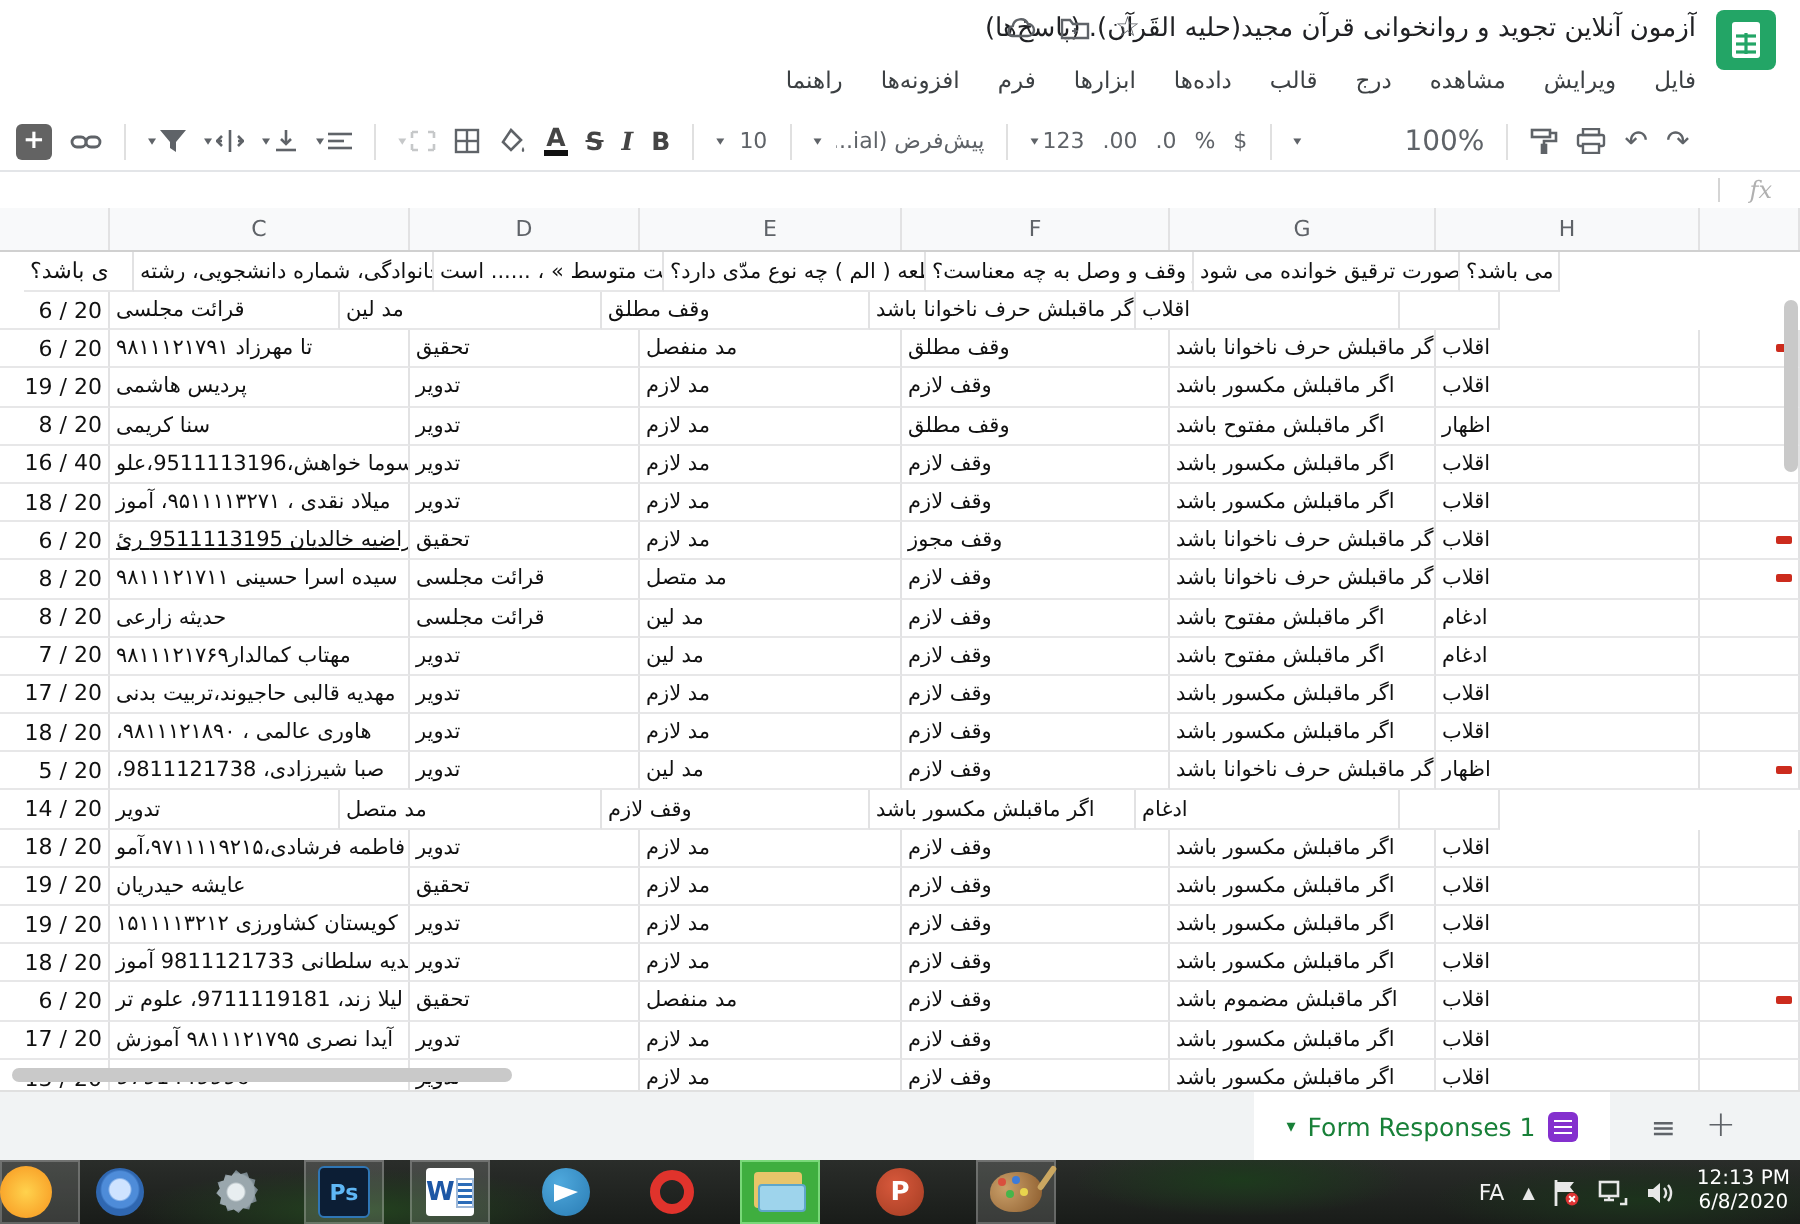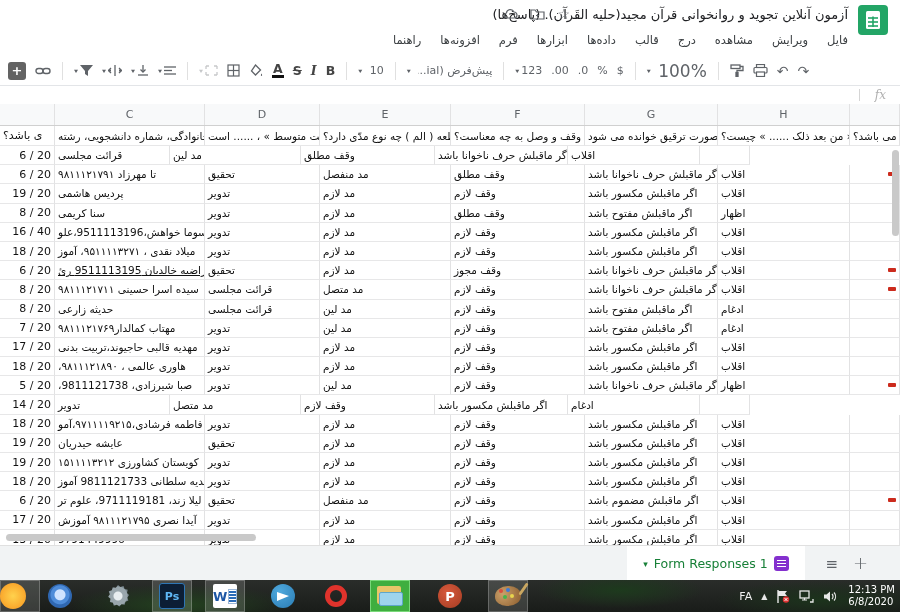--- a/index.html
+++ b/index.html
@@ -25,21 +25,21 @@
   .tb{display:flex;align-items:center;gap:2px;color:#5f6368;}
   .tb svg{display:block}
   .caret{font-size:8px;color:#5f6368;transform:scale(1,.8);}
   .tdiv{width:1px;height:18px;background:#e0e0e0;margin:0 2px;}
   .disabled{opacity:.35;}
   #plusbox{width:18px;height:18px;background:#636363;border-radius:3px;color:#fff;
     display:flex;align-items:center;justify-content:center;font-size:13px;font-weight:bold;}
   .txtbtn{font-size:12.5px;color:#444;font-weight:bold;}
   #textcolor{border-bottom:3px solid #111;line-height:12px;padding:0 1px;}
   #fontname{direction:rtl;font-size:11px;max-width:74px;white-space:nowrap;overflow:hidden;}
-  #zoomsel{font-size:17px;}
+  #zoomsel{font-size:14px;margin-left:44px;}
 
   
   #fxbar{top:86px;height:18px;background:#fff;border-bottom:1px solid #dededf;}
   #fx{position:absolute;right:14px;top:2px;font-family:"DejaVu Serif","Liberation Serif",serif;
       font-style:italic;font-size:12px;color:#b0b0b0;}
   #fxdiv{position:absolute;right:40px;top:3px;width:1px;height:12px;background:#d5d5d5;}
 
   
   #grid{top:104px;height:441px;background:#fff;overflow:hidden;}
   .gridrow{display:flex;direction:ltr;}
@@ -102,21 +102,21 @@
   #icon-psiphon{width:24px;height:24px;background:radial-gradient(circle at 40% 35%,#d8593c,#a33c22);
      color:#fff;font-weight:bold;font-size:13px;display:flex;align-items:center;justify-content:center;}
   #icon-paint{width:26px;height:20px;background:radial-gradient(circle at 30% 40%,#caa06a,#8a5a2b);border-radius:50% 45% 50% 45%;position:relative;}
   #icon-paint:before{content:"";position:absolute;left:4px;top:3px;width:4px;height:4px;border-radius:50%;background:#d94f3d;
      box-shadow:7px -1px 0 #3d7bd9,4px 6px 0 #46b54a,11px 5px 0 #e8d44d;}
   #icon-paint:after{content:"";position:absolute;right:-4px;top:-4px;width:3px;height:14px;background:#caa761;transform:rotate(35deg);border-radius:2px;}
   #tray{margin-left:auto;display:flex;align-items:center;gap:9px;padding-right:5px;color:#fff;}
   #lang{font-size:11px;color:#f0f0f0;}
   #tray-caret{font-size:8px;color:#e8e8e8;}
   .trayicon{display:block}
-  #clock{font-size:10px;color:#fff;text-align:left;line-height:1.25;padding-left:2px;}
+  #clock{font-size:10px;color:#fff;text-align:center;line-height:1.25;padding-left:2px;}
 </style>
 </head>
 <body>
 
 <div class="band" id="titlebar">
   <div id="sheets-logo">
     <svg width="18" height="20" viewBox="0 0 18 20">
         <rect x="2" y="1" width="14" height="18" rx="1.5" fill="#fff"></rect>
         <g stroke="#23a566" stroke-width="1.6">
           <line x1="4" y1="8" x2="14" y2="8"></line>
@@ -262,27 +262,26 @@
       <div class="cell " style="width: 150px; flex: 0 0 150px;">C</div>
       <div class="cell " style="width: 115px; flex: 0 0 115px;">D</div>
       <div class="cell " style="width: 131px; flex: 0 0 131px;">E</div>
       <div class="cell " style="width: 134px; flex: 0 0 134px;">F</div>
       <div class="cell " style="width: 133px; flex: 0 0 133px;">G</div>
       <div class="cell " style="width: 132px; flex: 0 0 132px;">H</div>
       <div class="cell " style="width: 50px; flex: 0 0 50px;"></div>
     </div>
   <div id="rowsbox">
       <div class="gridrow headrow">
-        <div class="cell score leftclip" style="width: 55px; flex: 0 0 55px;">ی باشد؟</div>
+        <div class="cell score leftclip" style="width: 55px; flex: 0 0 55px; margin-left: 12px;">ی باشد؟</div>
         <div class="cell " style="width: 150px; flex: 0 0 150px;">خانوادگی، شماره دانشجویی، رشته</div>
         <div class="cell " style="width: 115px; flex: 0 0 115px;">باسرعت متوسط » ، ...... است</div>
         <div class="cell " style="width: 131px; flex: 0 0 131px;">ـ مقطعه ( الم ) چه نوع مدّی دارد؟</div>
         <div class="cell " style="width: 134px; flex: 0 0 134px;">موز وقف و وصل به چه معناست؟</div>
         <div class="cell " style="width: 133px; flex: 0 0 133px;">م به صورت ترقیق خوانده می شود</div>
-        <div class="cell " style="width: 132px; flex: 0 0 132px;">« من بعد ذلک ...... » چیست؟</div>
         <div class="cell " style="width: 50px; flex: 0 0 50px; text-align: center;">می باشد؟</div>
       </div>
       <div class="gridrow datarow">
         <div class="cell score" style="width: 55px; flex: 0 0 55px;">6 / 20</div>
         <div class="cell " style="width: 115px; flex: 0 0 115px;">قرائت مجلسی</div>
         <div class="cell " style="width: 131px; flex: 0 0 131px;">مد لین</div>
         <div class="cell " style="width: 134px; flex: 0 0 134px;">وقف مطلق</div>
         <div class="cell " style="width: 133px; flex: 0 0 133px;">اگر ماقبلش حرف ناخوانا باشد</div>
         <div class="cell " style="width: 132px; flex: 0 0 132px;">اقلاب</div>
         <div class="cell " style="width: 50px; flex: 0 0 50px;"></div>

